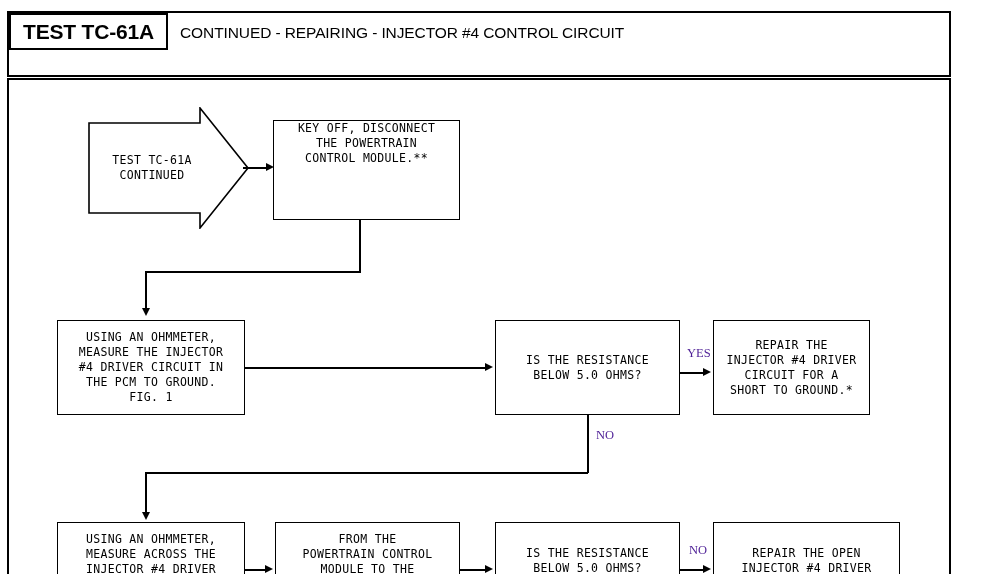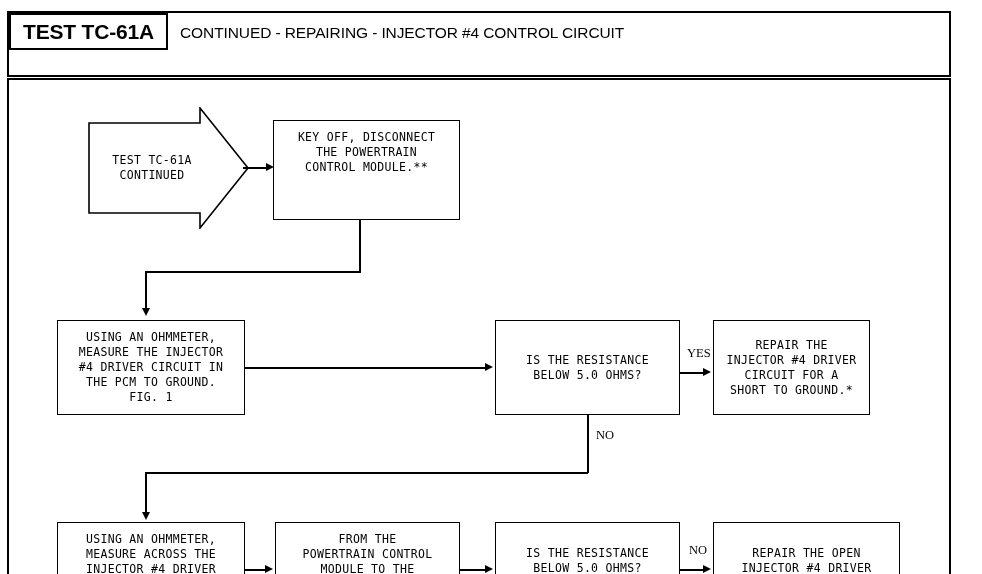--- a/index.html
+++ b/index.html
@@ -28,21 +28,21 @@
           pointer-events:none;}
   .canvas > *{pointer-events:auto;}
 
   
   .node{position:absolute;border:1.5px solid #000;box-sizing:border-box;
         background:#fff;font-family:"DejaVu Sans Mono","Liberation Mono",monospace;
         font-size:11.5px;line-height:15px;text-align:center;
         letter-spacing:0.3px;white-space:pre;}
   .node.mid{display:flex;align-items:center;justify-content:center;}
   .node.top{display:flex;align-items:flex-start;justify-content:center;
-            padding-top:9px;text-align:center;}
+            text-align:center;}
   .node.clip{display:flex;align-items:flex-start;justify-content:center;
              padding-top:9px;overflow:hidden;}
 
   
   .start-arrow{position:absolute;left:88px;top:107px;width:162px;height:122px;}
   .start-arrow svg{display:block;}
   .start-arrow .lbl{position:absolute;left:0;top:0;width:128px;height:122px;
         display:flex;align-items:center;justify-content:center;
         font-family:"DejaVu Sans Mono","Liberation Mono",monospace;
         font-size:11.5px;line-height:15px;text-align:center;letter-spacing:0.3px;
@@ -54,21 +54,21 @@
   .lv{width:1.5px;}
 
   .arrowR{position:absolute;width:0;height:0;
           border-top:4.5px solid transparent;border-bottom:4.5px solid transparent;
           border-left:8px solid #000;}
   .arrowD{position:absolute;width:0;height:0;
           border-left:4.5px solid transparent;border-right:4.5px solid transparent;
           border-top:8px solid #000;}
 
   .branch-lbl{position:absolute;font-family:"Liberation Serif",serif;
-              font-size:12.5px;color:#000000;white-space:nowrap;}
+              font-size:12.5px;color:#4c1d95;white-space:nowrap;}
 </style>
 </head>
 <body>
 
 <div class="header-frame"></div>
 
 <div class="test-badge">
   <span>TEST TC-61A</span>
 </div>
 

